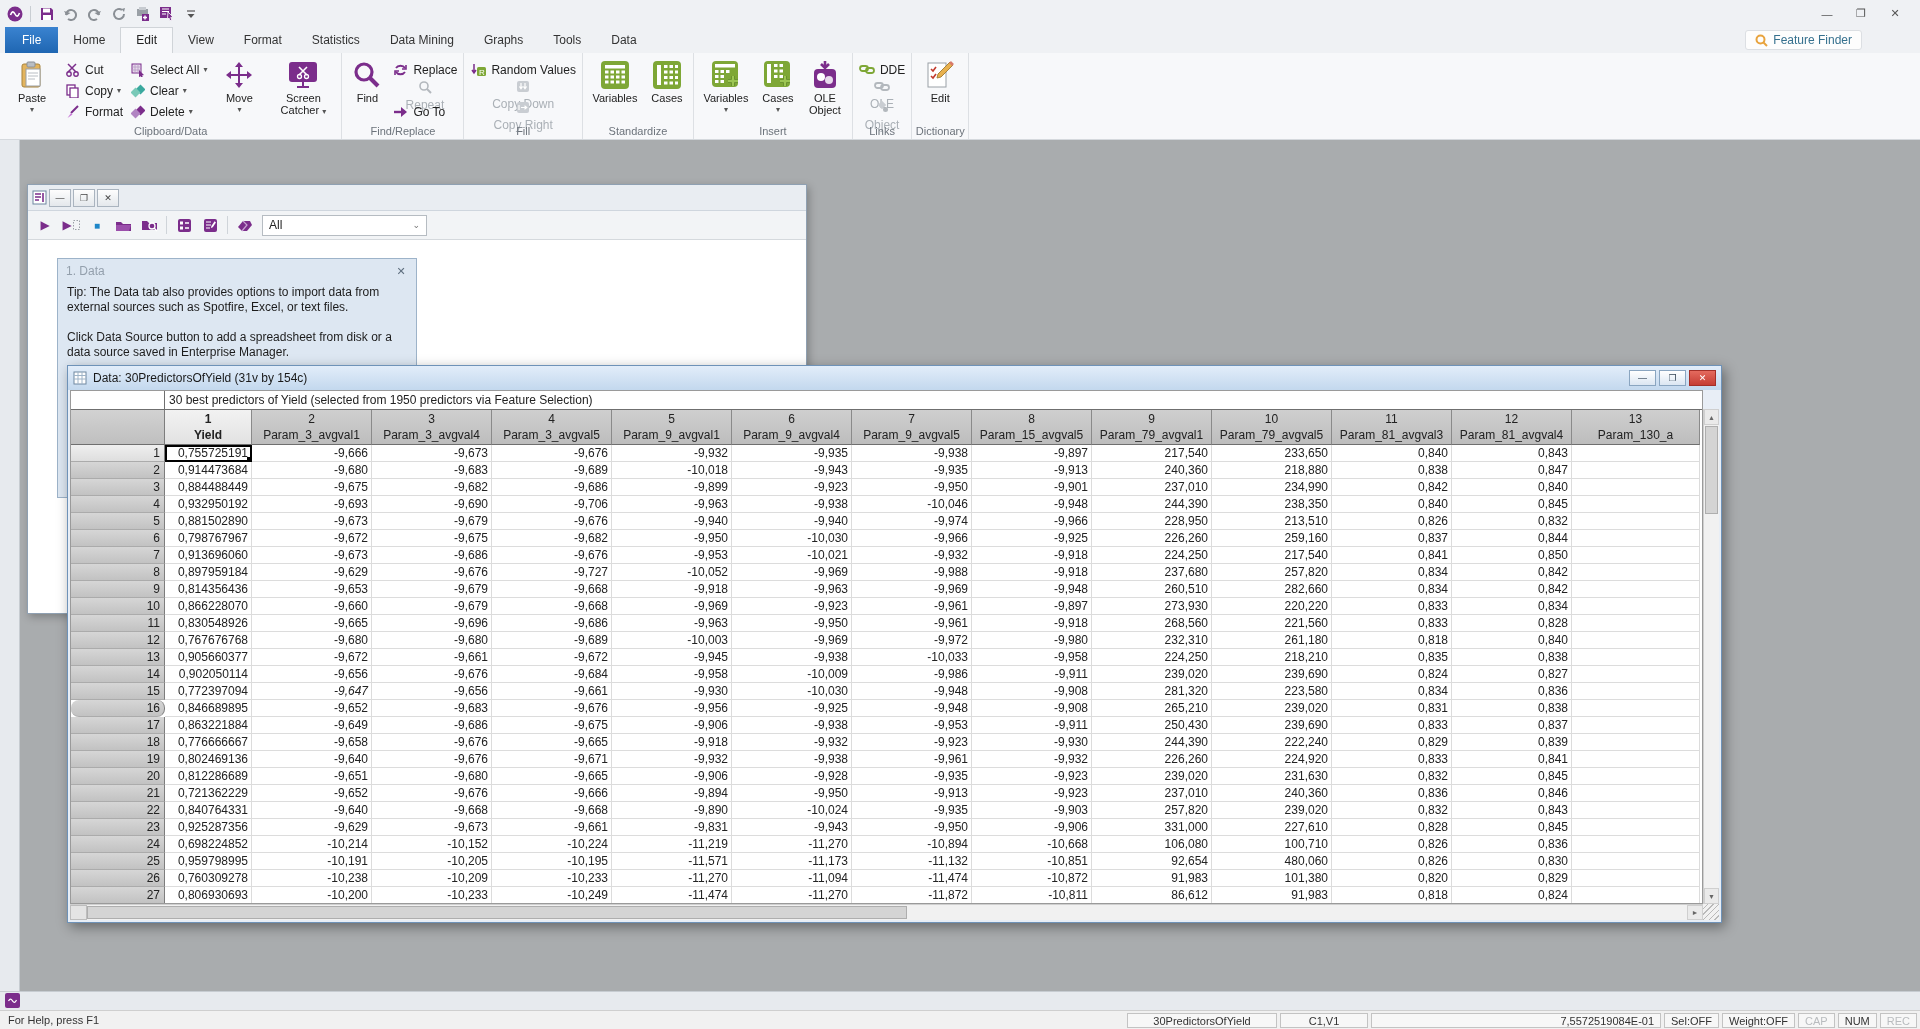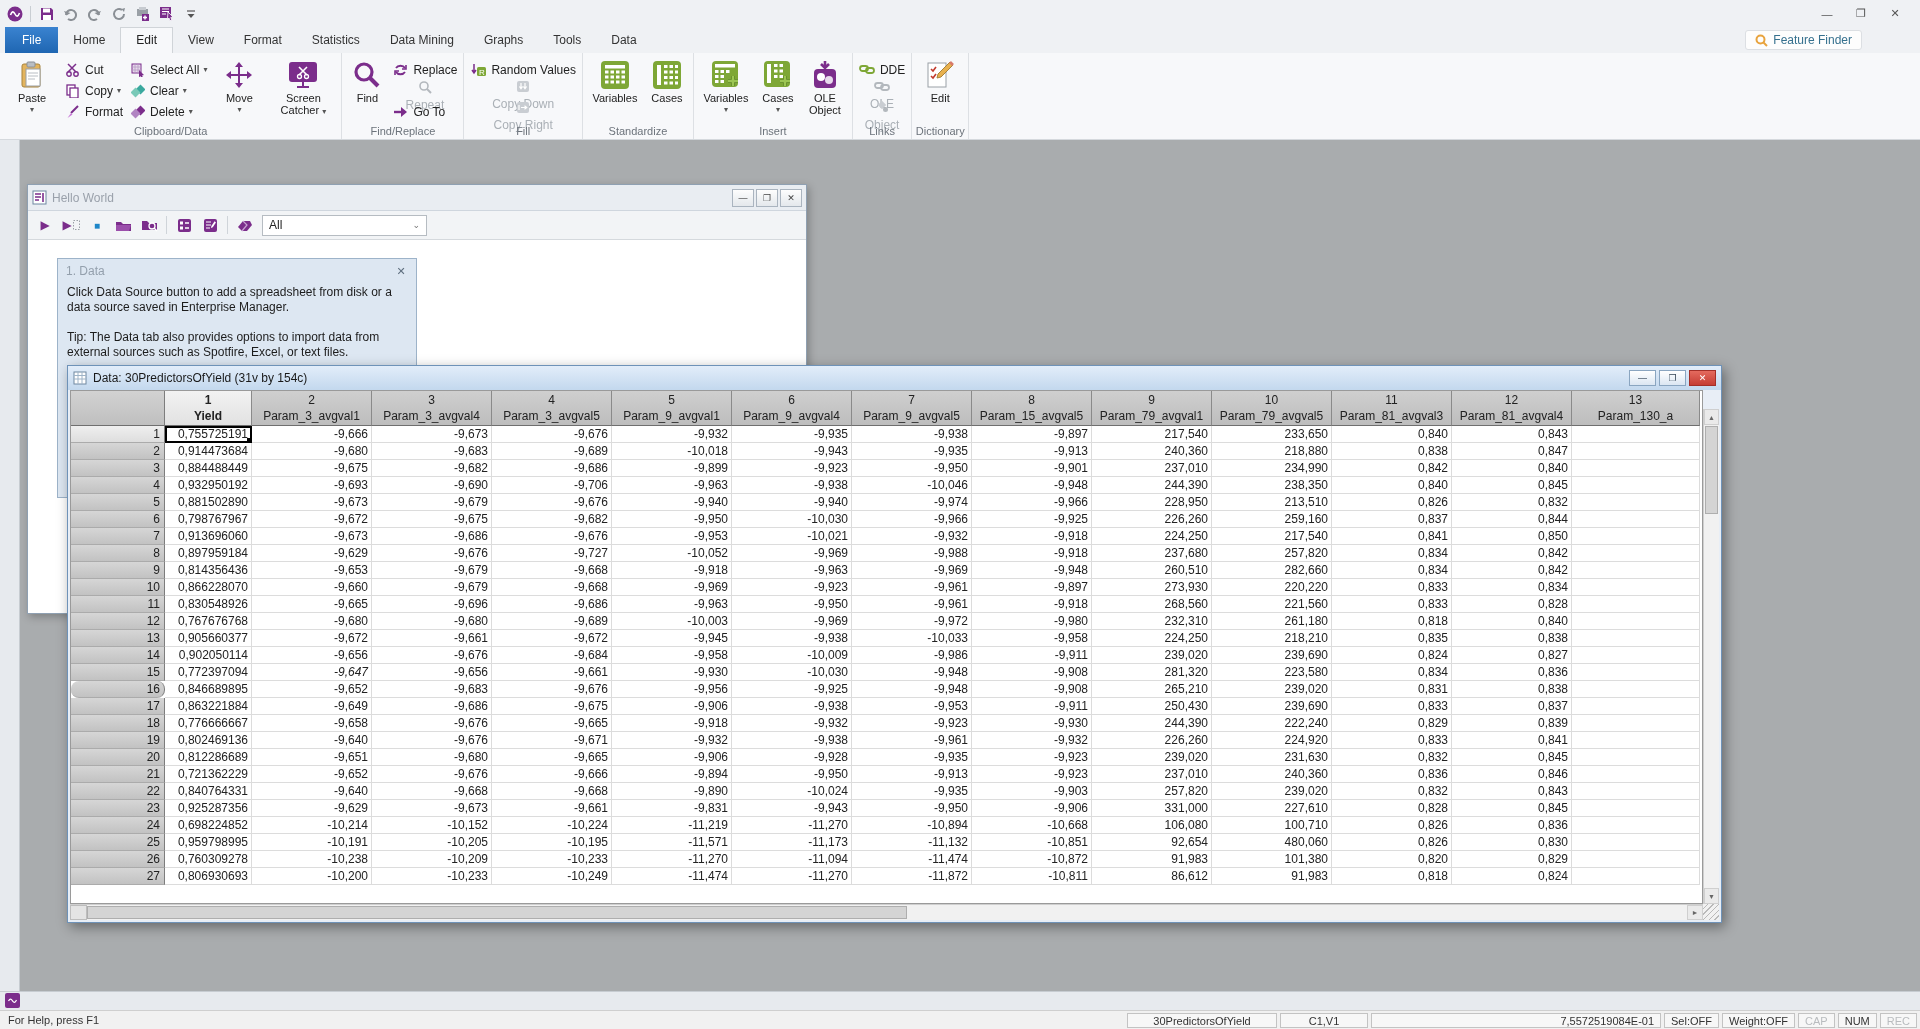--- a/index.html
+++ b/index.html
@@ -550,21 +550,20 @@
     </svg>
 </div>
 
 <div class="hello-win">
   <div class="hw-title">
     <svg width="15" height="15">
         <rect x="1" y="1" width="13" height="13" fill="#fff" stroke="#6f87a0"></rect>
         <path d="M3 4h6M3 7h6M3 10h4" stroke="#7b2d8b" stroke-width="1.4"></path>
         <path d="M11 3v9" stroke="#7b2d8b" stroke-width="1.6"></path>
       </svg>
-    <span class="t">Hello World</span>
     <span class="mini-btn">—</span>
     <span class="mini-btn">❐</span>
     <span class="mini-btn">✕</span>
   </div>
   <div class="hw-toolbar">
     <span class="tbi" style="color:#7b2d8b">▶</span>
     <span class="tbi" style="color:#7b2d8b">▶<svg width="7" height="10" style="margin-left:1px">
           <rect x="0.5" y="0.5" width="6" height="9" fill="none" stroke="#9aa0a6" stroke-dasharray="1.5 1.5"></rect>
         </svg></span>
     <span class="tbi" style="color:#1e86c8;font-size:10px">■</span>
@@ -610,39 +609,43 @@
     </div>
   </div>
   <div class="hw-content"></div>
 
   <div class="data-panel">
     <div class="dp-head">
       <span class="t">1. Data</span>
       <span class="dp-close">✕</span>
     </div>
     <div class="dp-body">
+      <p>Tip:  The Data tab also provides options to import data from external sources such as Spotfire, Excel, or text files.</p>
       <p>Click Data Source button to add a spreadsheet from disk or a data source saved in Enterprise Manager.</p>
-      <p>Tip:  The Data tab also provides options to import data from external sources such as Spotfire, Excel, or text files.</p>
     </div>
   </div>
 </div>
 
 <div class="data-win">
   <div class="dw-title">
     <svg width="14" height="14">
         <rect x="1" y="1" width="12" height="12" fill="#fff" stroke="#6f87a0"></rect>
         <path d="M1 4.5h12M1 8h12M5 1v12M9 1v12" stroke="#9fb4c8" stroke-width="1"></path>
       </svg>
     <span class="t">Data: 30PredictorsOfYield (31v by 154c)</span>
     <span class="dw-btn">—</span>
     <span class="dw-btn">❐</span>
     <span class="dw-btn close">✕</span>
   </div>
 
   <div class="sheet">
+    <div class="info-row">
+      <div class="icorner"></div>
+      <div class="info-text">30 best predictors of Yield (selected from 1950 predictors via Feature Selection)</div>
+    </div>
     <div class="hdr-row" id="hdr-row">
         <div class="hcorner"></div>
         <div class="hcell sel" style="width: 87px;">
           <div>1</div>
           <div>Yield</div>
         </div>
         <div class="hcell" style="width: 120px;">
           <div>2</div>
           <div>Param_3_avgval1</div>
         </div>

